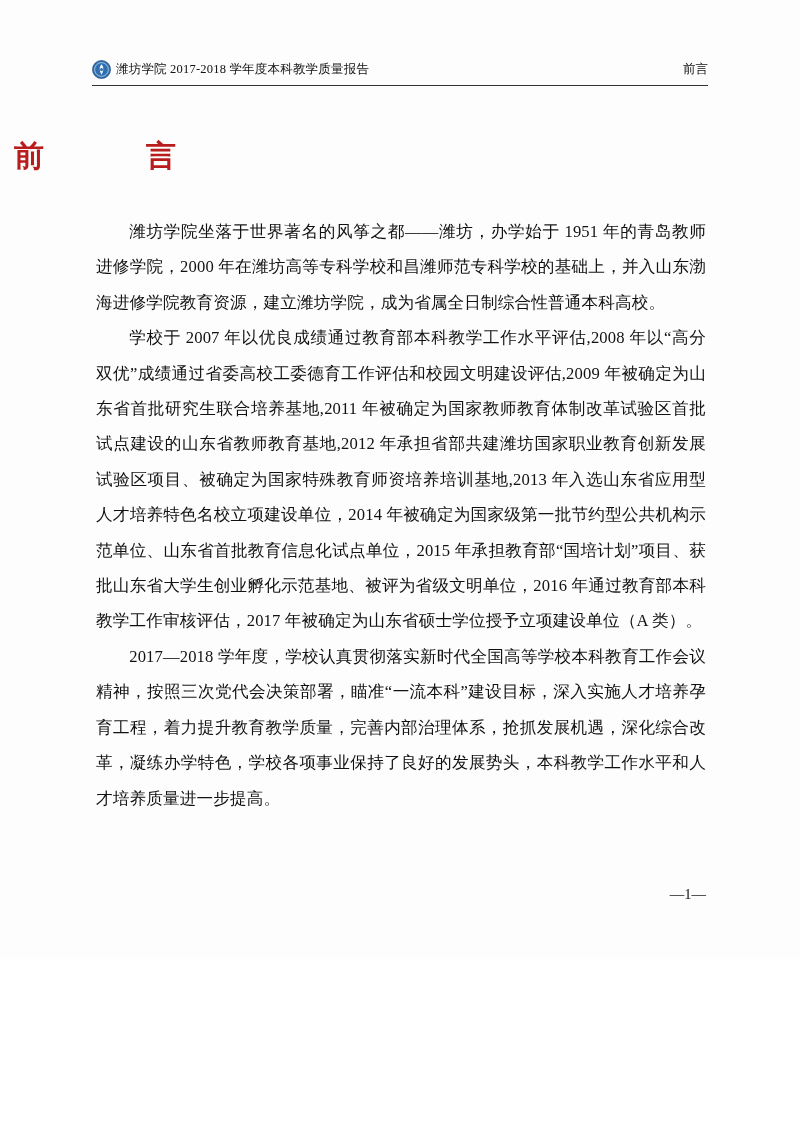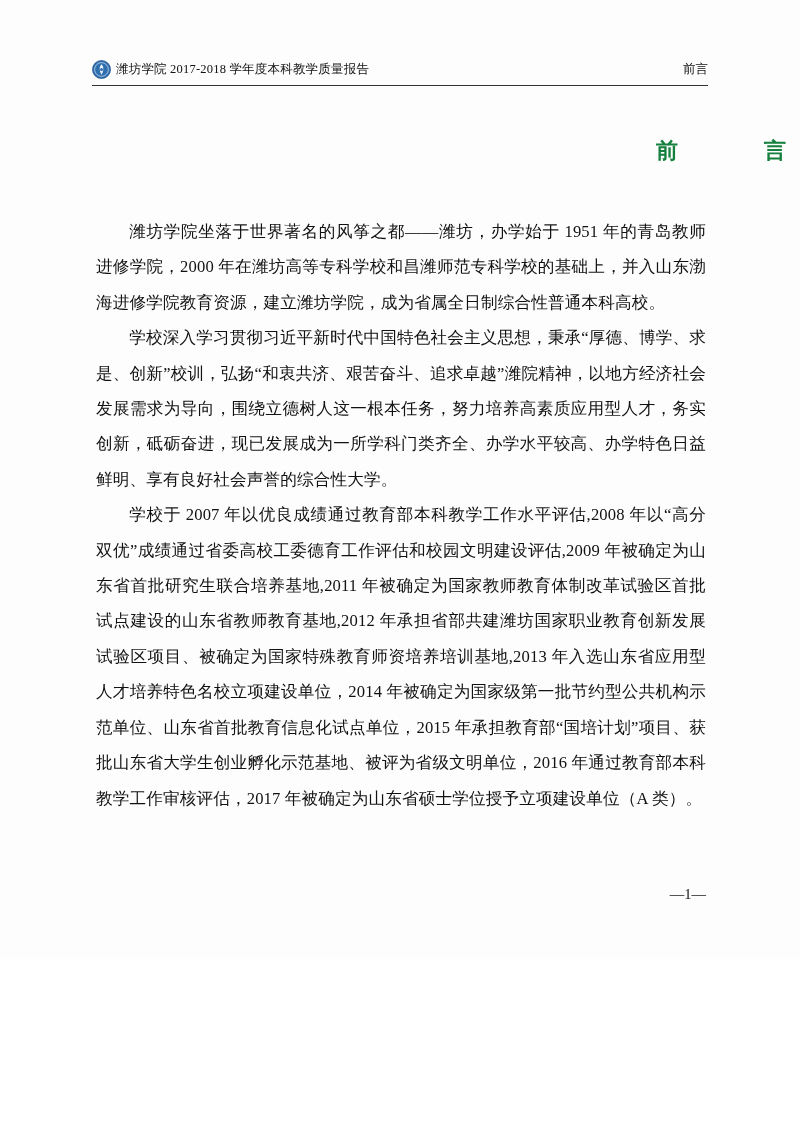--- a/index.html
+++ b/index.html
@@ -61,26 +61,26 @@
     white-space: nowrap;
     margin-left: 37px;
   }
 
   
   .doc-title {
     position: absolute;
     top: 136px;
     left: 0;
     width: 800px;
-    text-align: right;
-    font-size: 22px;
+    text-align: left;
+    font-size: 30px;
     font-weight: bold;
     letter-spacing: 14px;
     text-indent: 14px;
-    color: #15803d;
+    color: #b91c1c;
     font-family: "Liberation Serif", "DejaVu Serif", serif;
   }
 
   .content {
     position: absolute;
     top: 190px;
     left: 96px;
     width: 610px;
     margin-top: 24px;
   }
@@ -125,19 +125,19 @@
       </span>
       <span class="header-title">潍坊学院 2017-2018 学年度本科教学质量报告</span>
     </div>
     <div class="header-right">前言</div>
   </div>
 
   <div class="doc-title">前　　言</div>
 
   <div class="content">
     <p class="para">潍坊学院坐落于世界著名的风筝之都——潍坊，办学始于 1951 年的青岛教师进修学院，2000 年在潍坊高等专科学校和昌潍师范专科学校的基础上，并入山东渤海进修学院教育资源，建立潍坊学院，成为省属全日制综合性普通本科高校。</p>
-    <p class="para">学校深入学习贯彻习近平新时代中国特色社会主义思想，秉承“厚德、博学、求是、创新”校训，弘扬“和衷共济、艰苦奋斗、追求卓越”潍院精神，以地方经济社会发展需求为导向，围绕立德树人这一根本任务，努力培养高素质应用型人才，务实创新，砥砺奋进，现已发展成为一所学科门类齐全、办学水平较高、办学特色日益鲜明、享有良好社会声誉的综合性大学。</p>
     <p class="para">学校于 2007 年以优良成绩通过教育部本科教学工作水平评估,2008 年以“高分双优”成绩通过省委高校工委德育工作评估和校园文明建设评估,2009 年被确定为山东省首批研究生联合培养基地,2011 年被确定为国家教师教育体制改革试验区首批试点建设的山东省教师教育基地,2012 年承担省部共建潍坊国家职业教育创新发展试验区项目、被确定为国家特殊教育师资培养培训基地,2013 年入选山东省应用型人才培养特色名校立项建设单位，2014 年被确定为国家级第一批节约型公共机构示范单位、山东省首批教育信息化试点单位，2015 年承担教育部“国培计划”项目、获批山东省大学生创业孵化示范基地、被评为省级文明单位，2016 年通过教育部本科教学工作审核评估，2017 年被确定为山东省硕士学位授予立项建设单位（A 类）。</p>
+    <p class="para">2017—2018 学年度，学校认真贯彻落实新时代全国高等学校本科教育工作会议精神，按照三次党代会决策部署，瞄准“一流本科”建设目标，深入实施人才培养孕育工程，着力提升教育教学质量，完善内部治理体系，抢抓发展机遇，深化综合改革，凝练办学特色，学校各项事业保持了良好的发展势头，本科教学工作水平和人才培养质量进一步提高。</p>
   </div>
 
   <div class="footer">—1—</div>
 
 </div>
 
 </body></html>

